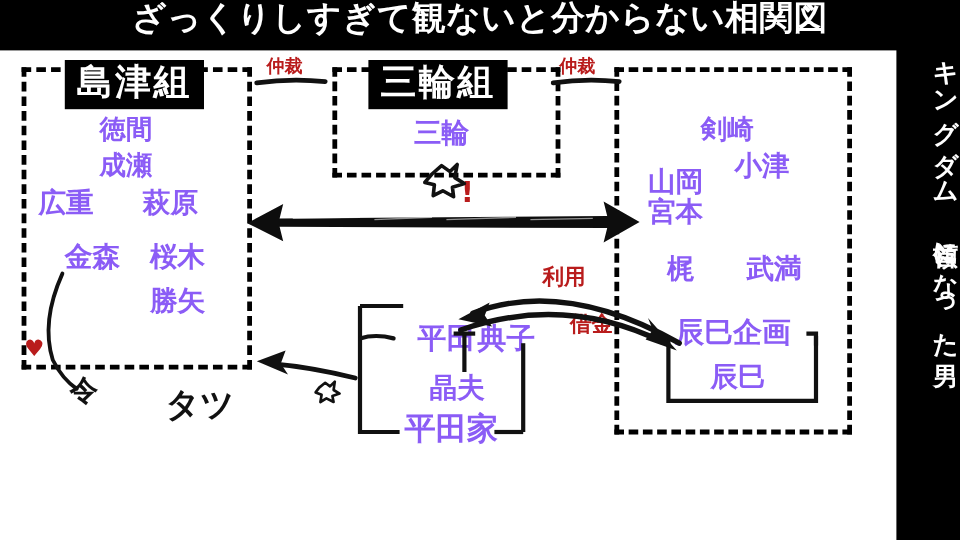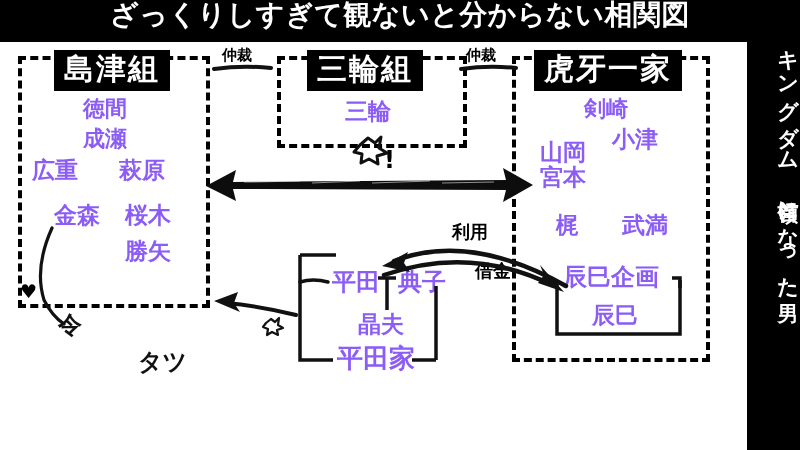--- a/index.html
+++ b/index.html
@@ -94,21 +94,21 @@
   .member {
     position: absolute;
     color: #8b5cf6;
     font-weight: 700;
     white-space: nowrap;
     line-height: 1;
   }
 
   .edge-label {
     position: absolute;
-    color: #000000;
+    color: #b91c1c;
     font-weight: 700;
     white-space: nowrap;
     line-height: 1;
   }
 
   .plain-name {
     position: absolute;
     color: #111111;
     font-weight: 700;
     white-space: nowrap;
@@ -147,39 +147,38 @@
     <div class="member" style="left:119px; top:117px; font-size:23px;">萩原</div>
     <div class="member" style="left:54px; top:162px; font-size:23px;">金森</div>
     <div class="member" style="left:125px; top:162px; font-size:23px;">桜木</div>
     <div class="member" style="left:125px; top:198px; font-size:23px;">勝矢</div>
 
     <div class="group-box" style="left:277px; top:14px; width:190px; height:92px;"></div>
     <div class="group-title" style="left:307px; top:8px; font-size:30px; letter-spacing:2px;">三輪組</div>
     <div class="member" style="left:345px; top:58px; font-size:23px;">三輪</div>
 
     <div class="group-box" style="left:512px; top:14px; width:198px; height:306px;"></div>
-    <div class="group-title" style="left:534px; top:8px; font-size:30px; letter-spacing:2px;">虎牙一家</div>
 
     <div class="member" style="left:584px; top:56px; font-size:22px;">剣崎</div>
     <div class="member" style="left:540px; top:99px; font-size:23px;">山岡</div>
     <div class="member" style="left:612px; top:86px; font-size:23px;">小津</div>
     <div class="member" style="left:540px; top:124px; font-size:23px;">宮本</div>
     <div class="member" style="left:556px; top:172px; font-size:23px;">梶</div>
     <div class="member" style="left:622px; top:172px; font-size:23px;">武満</div>
 
     <div class="member" style="left:563px; top:223px; font-size:24px;">辰巳企画</div>
     <div class="member" style="left:592px; top:262px; font-size:23px;">辰巳</div>
 
-    <div class="member" style="left:332px; top:228px; font-size:24px;">平田</div>
+    <div class="member" style="left:348px; top:228px; font-size:24px;">平田</div>
     <div class="member" style="left:398px; top:228px; font-size:24px;">典子</div>
     <div class="member" style="left:358px; top:271px; font-size:23px;">晶夫</div>
     <div class="member" style="left:337px; top:303px; font-size:26px;">平田家</div>
 
     <div class="plain-name" style="left:58px; top:271px; font-size:24px;">令</div>
-    <div class="plain-name" style="left:138px; top:308px; font-size:24px;">タツ</div>
+    <div class="plain-name" style="left:138px; top:282px; font-size:28px;">タツ</div>
 
     <div class="edge-label" style="left:222px; top:6px; font-size:15px;">仲裁</div>
     <div class="edge-label" style="left:466px; top:6px; font-size:15px;">仲裁</div>
     <div class="edge-label" style="left:452px; top:181px; font-size:18px;">利用</div>
     <div class="edge-label" style="left:475px; top:220px; font-size:18px;">借金</div>
     <div class="edge-label" style="left:384px; top:106px; font-size:24px;">!</div>
     <div class="edge-label" style="left:20px; top:240px; font-size:19px;">♥</div>
 
     <svg class="overlay" viewBox="0 0 747 408">
 

